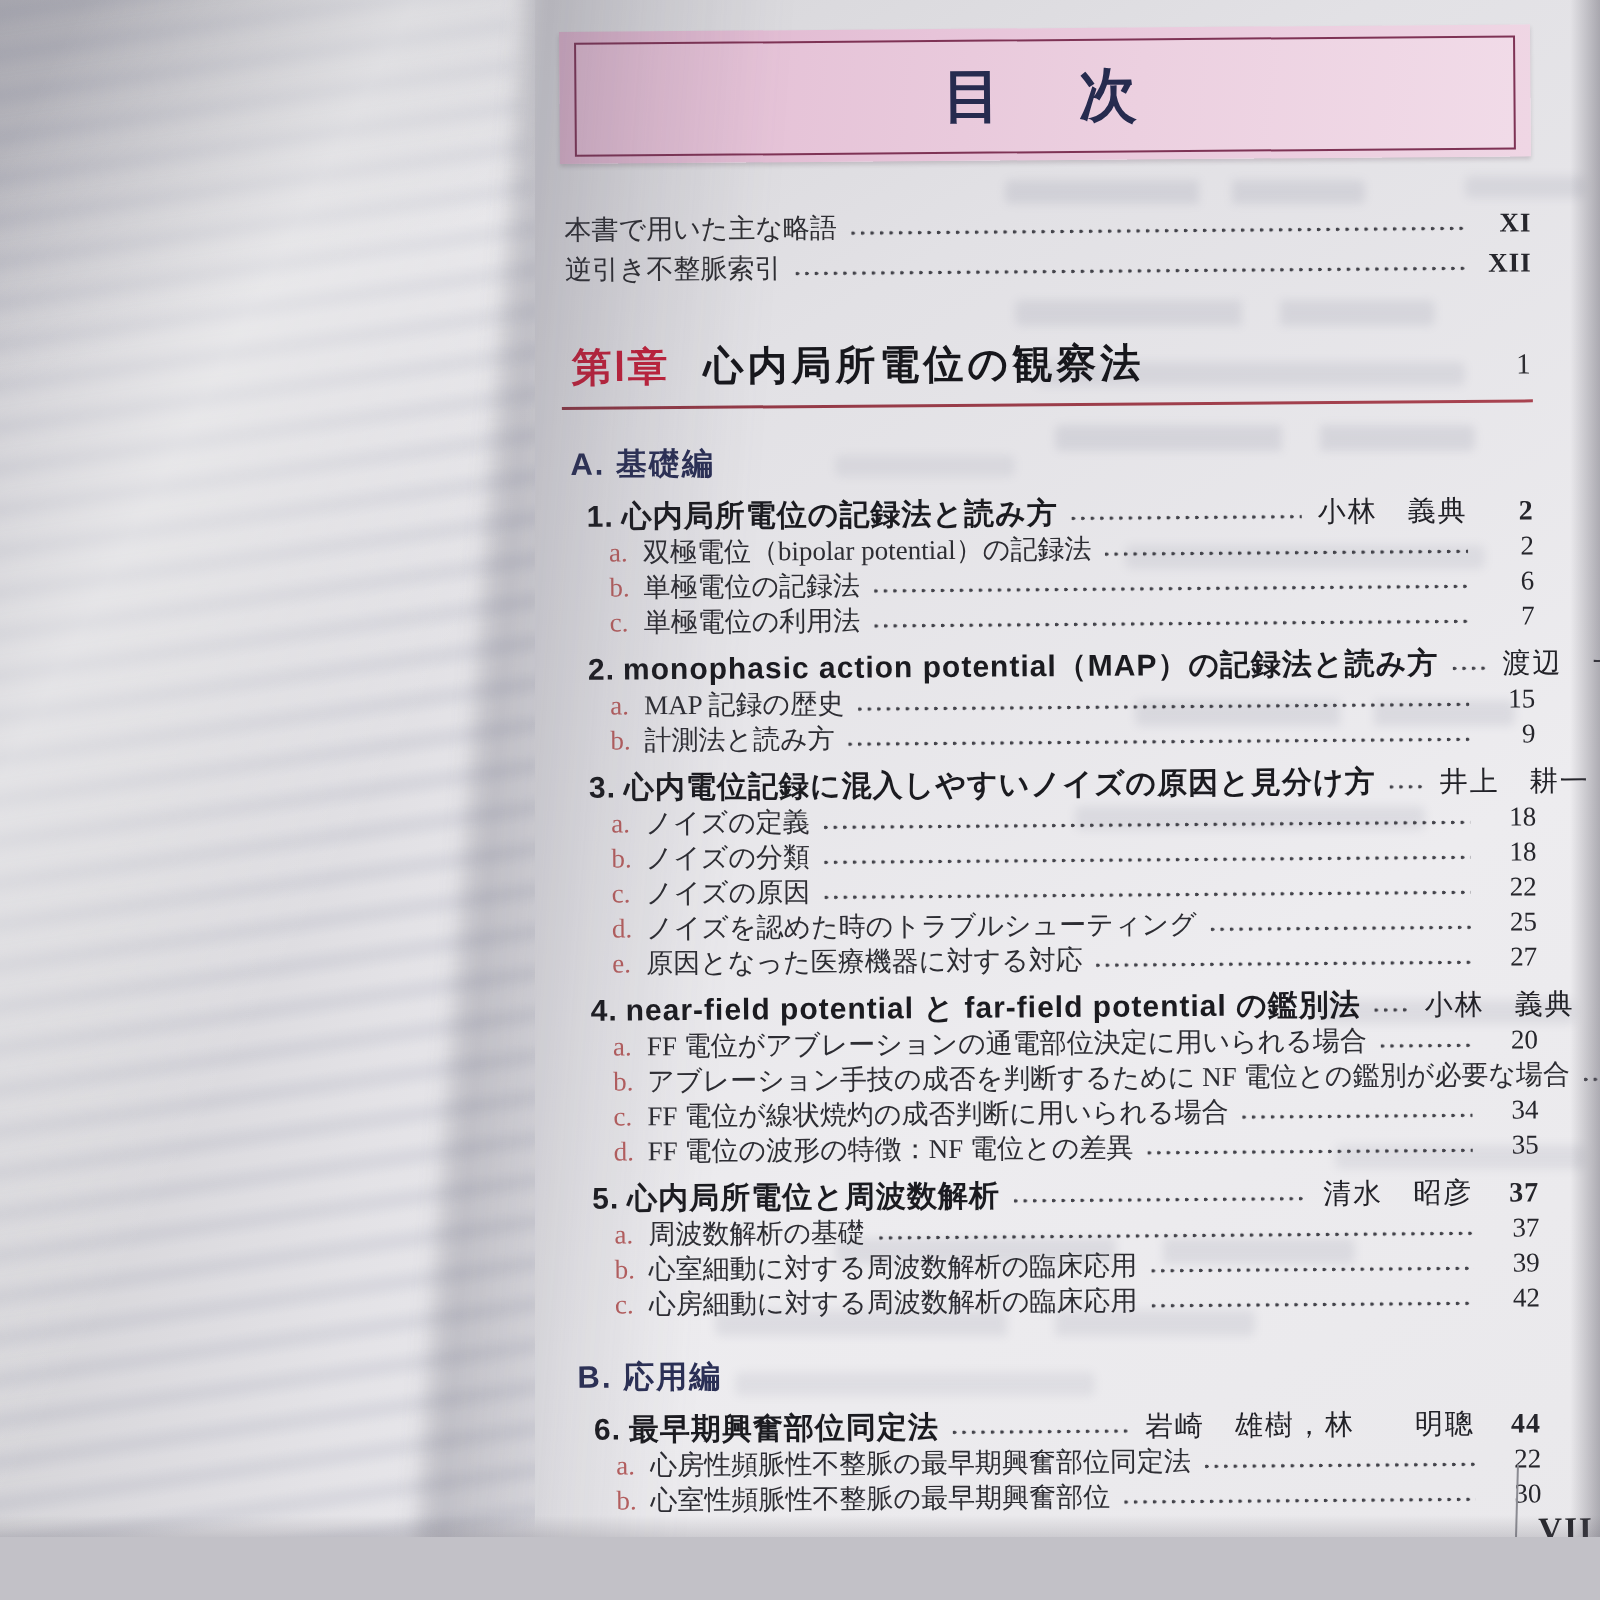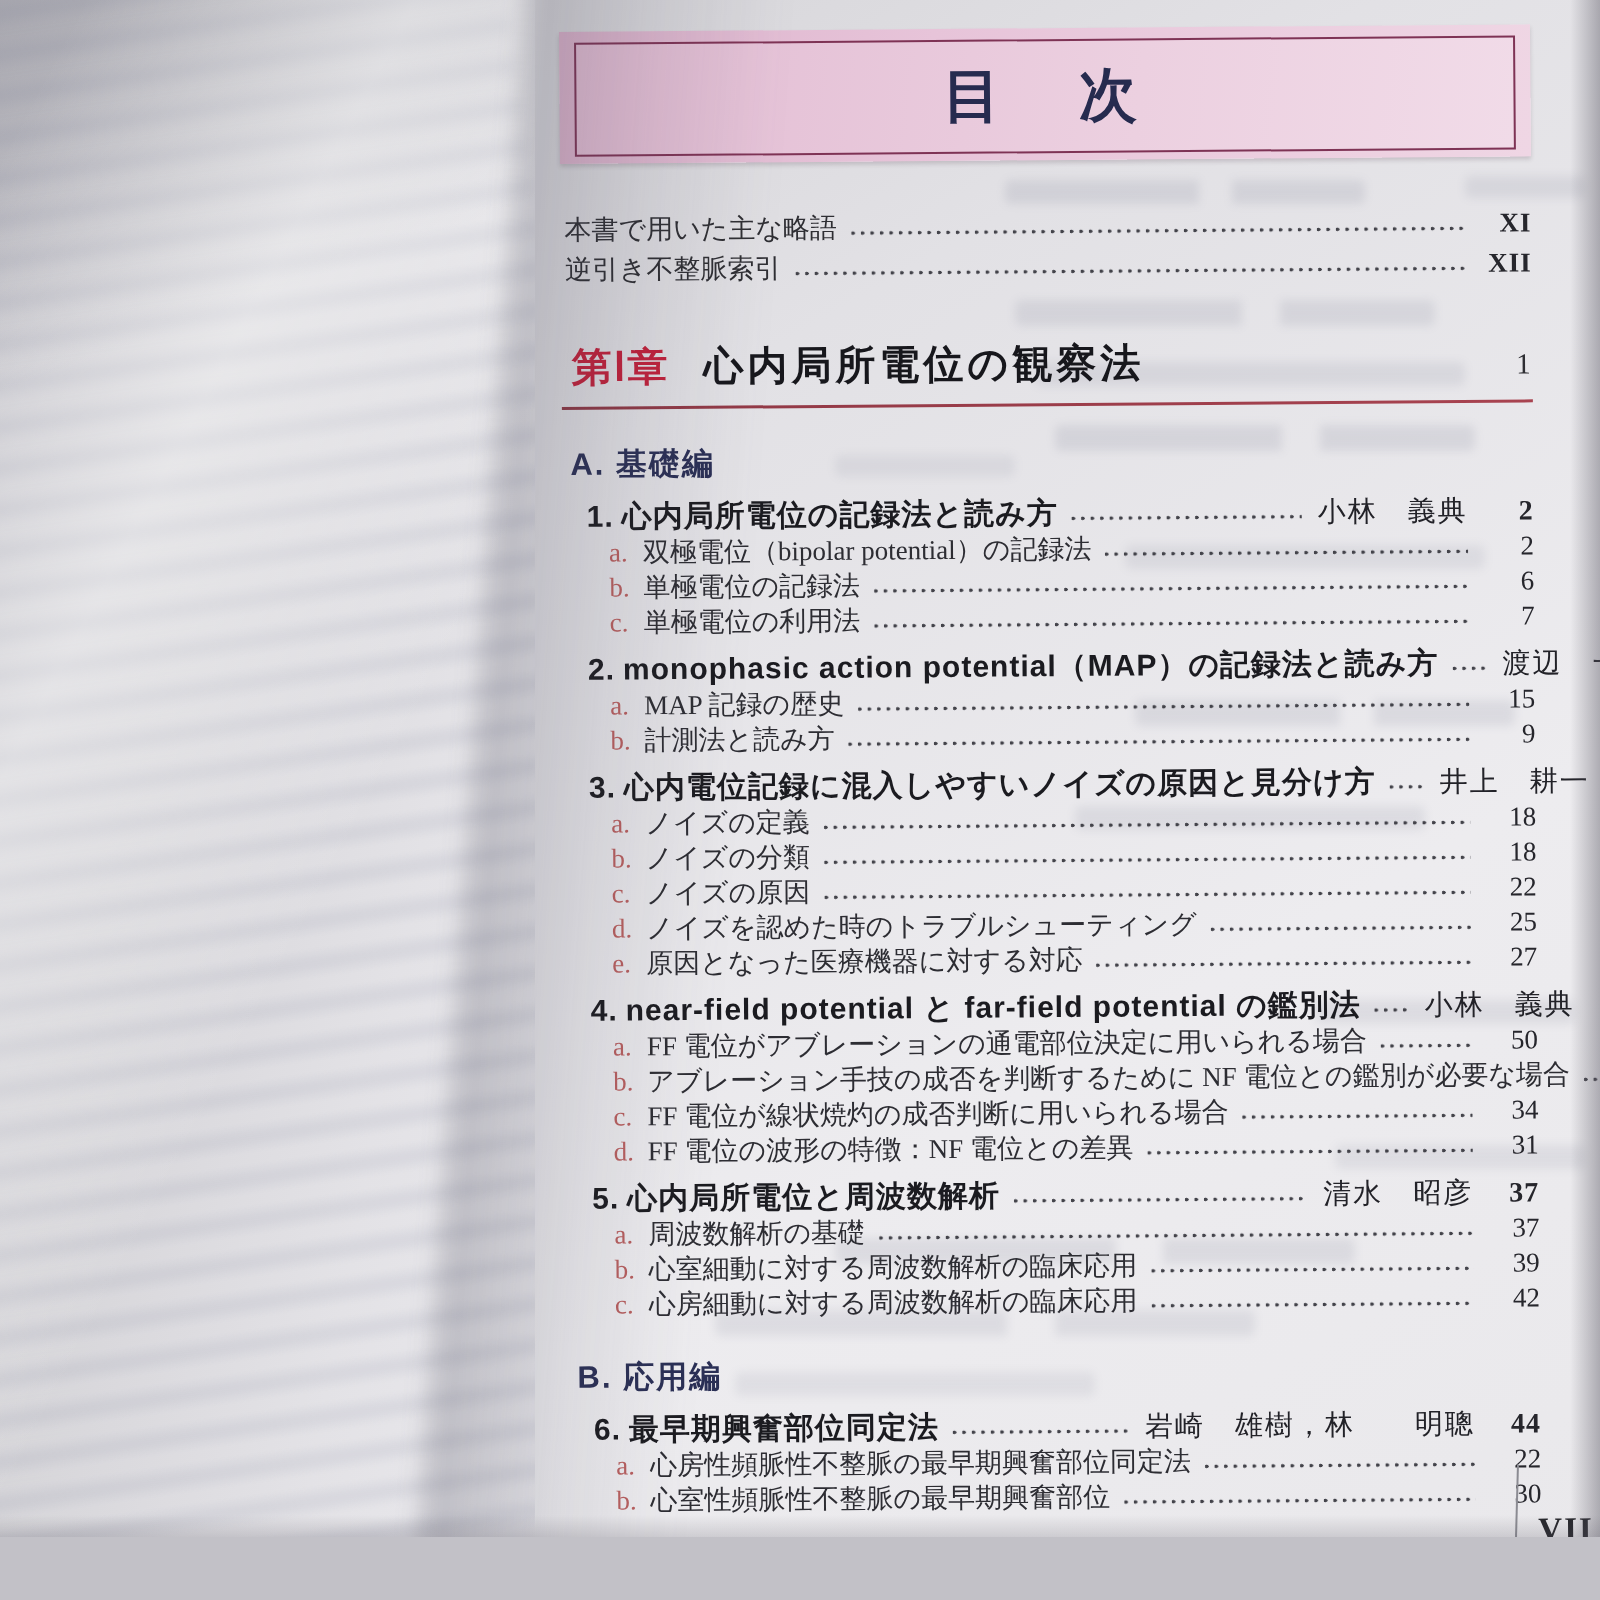--- a/index.html
+++ b/index.html
@@ -216,38 +216,38 @@
             <span class="num">4.</span>
             <span class="row-title">near-field potential と far-field potential の鑑別法</span>
             <span class="leader"></span>
             <span class="author">小林　義典</span>
             <span class="pagenum">29</span>
           </div>
           <div class="toc-row sub">
             <span class="num">a.</span>
             <span class="row-title">FF 電位がアブレーションの通電部位決定に用いられる場合</span>
             <span class="leader"></span>
-            <span class="pagenum">50</span>
+            <span class="pagenum">20</span>
           </div>
           <div class="toc-row sub">
             <span class="num">b.</span>
             <span class="row-title">アブレーション手技の成否を判断するために NF 電位との鑑別が必要な場合</span>
             <span class="leader"></span>
           </div>
           <div class="toc-row sub">
             <span class="num">c.</span>
             <span class="row-title">FF 電位が線状焼灼の成否判断に用いられる場合</span>
             <span class="leader"></span>
             <span class="pagenum">34</span>
           </div>
           <div class="toc-row sub">
             <span class="num">d.</span>
             <span class="row-title">FF 電位の波形の特徴：NF 電位との差異</span>
             <span class="leader"></span>
-            <span class="pagenum">31</span>
+            <span class="pagenum">35</span>
           </div>
           <div class="toc-row main">
             <span class="num">5.</span>
             <span class="row-title">心内局所電位と周波数解析</span>
             <span class="leader"></span>
             <span class="author">清水　昭彦</span>
             <span class="pagenum">37</span>
           </div>
           <div class="toc-row sub">
             <span class="num">a.</span>

